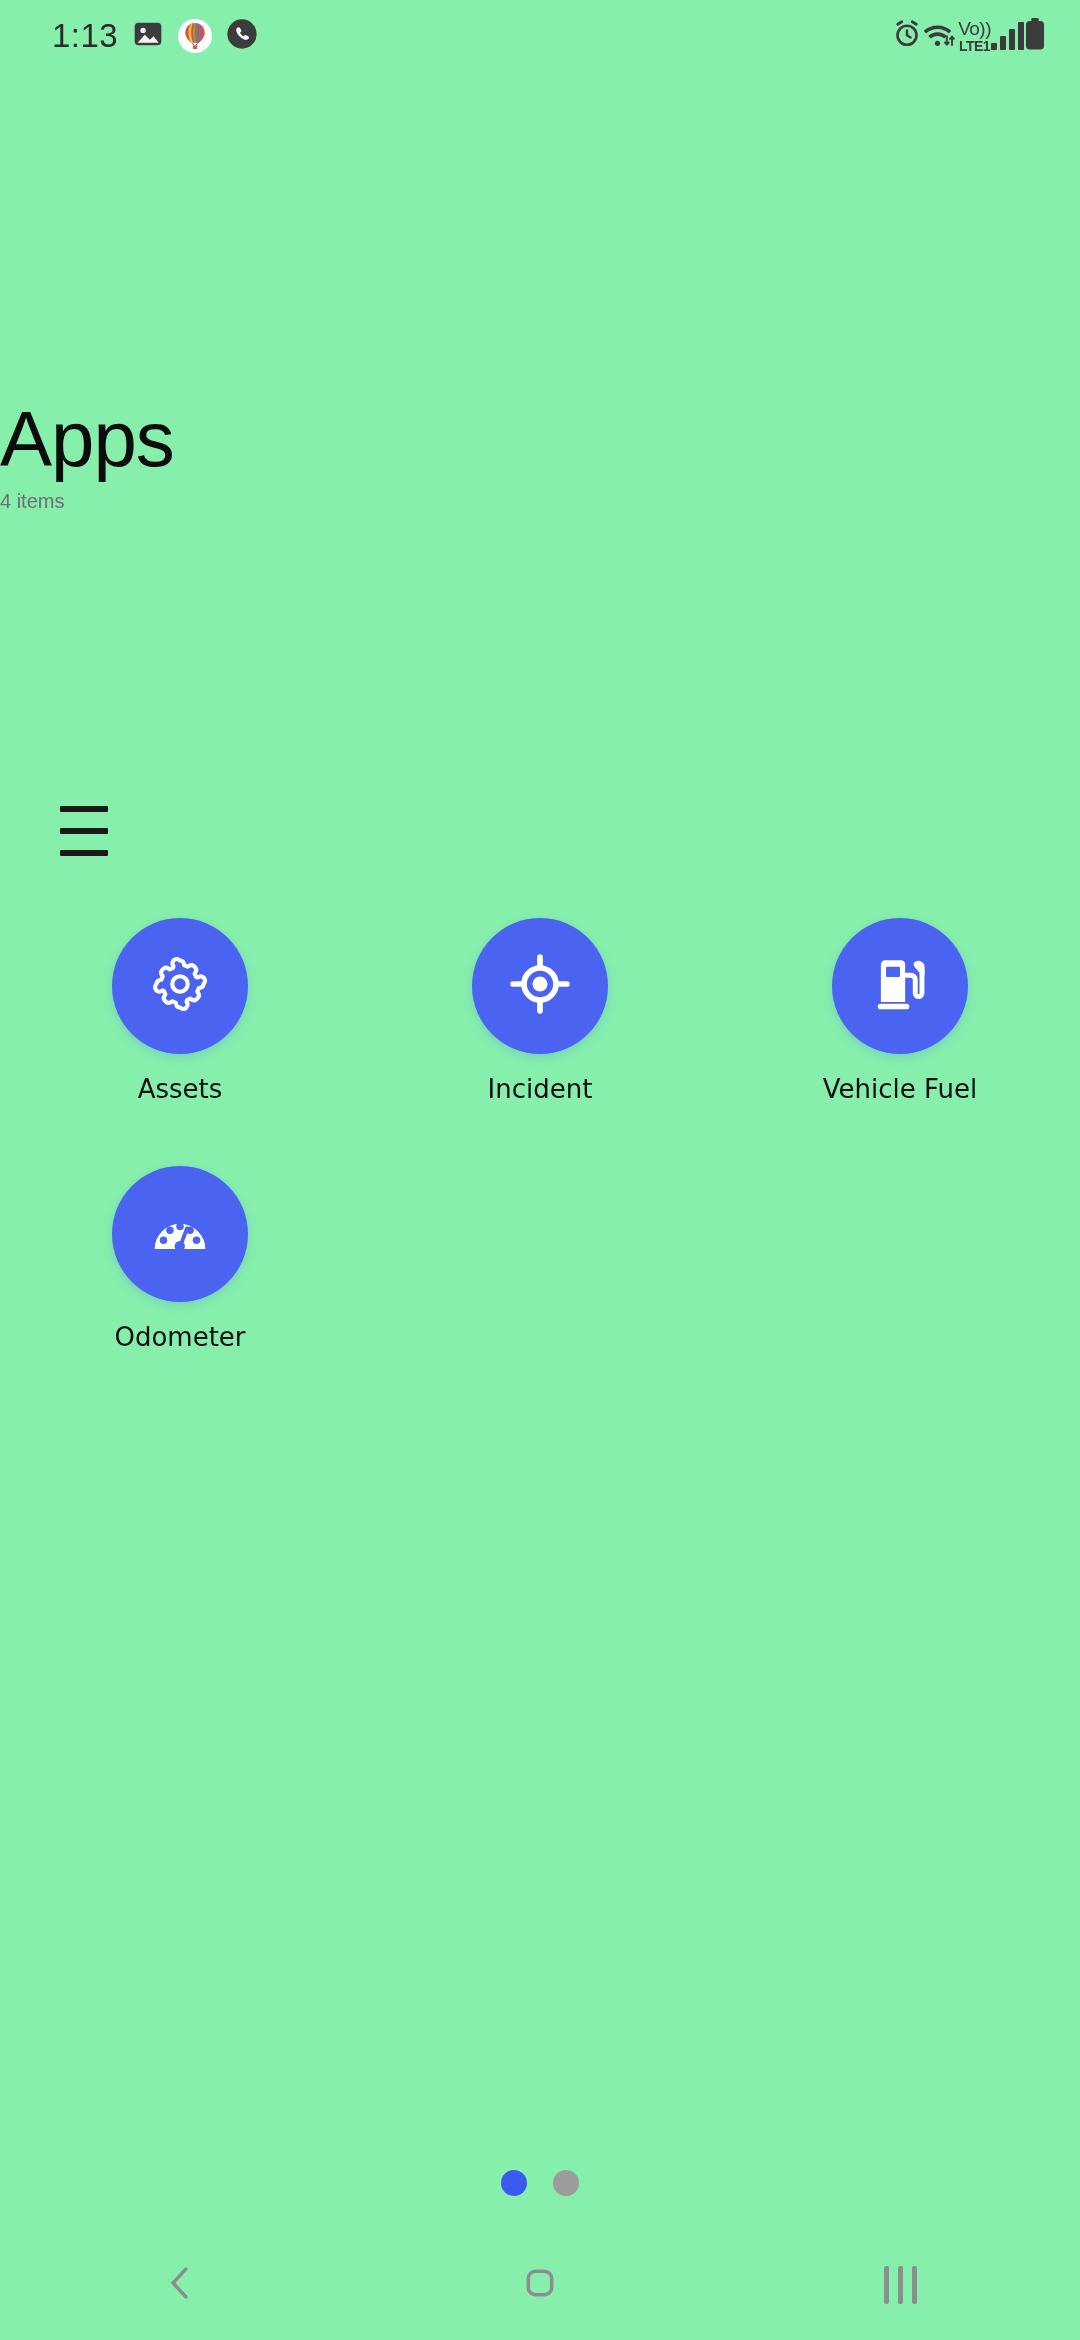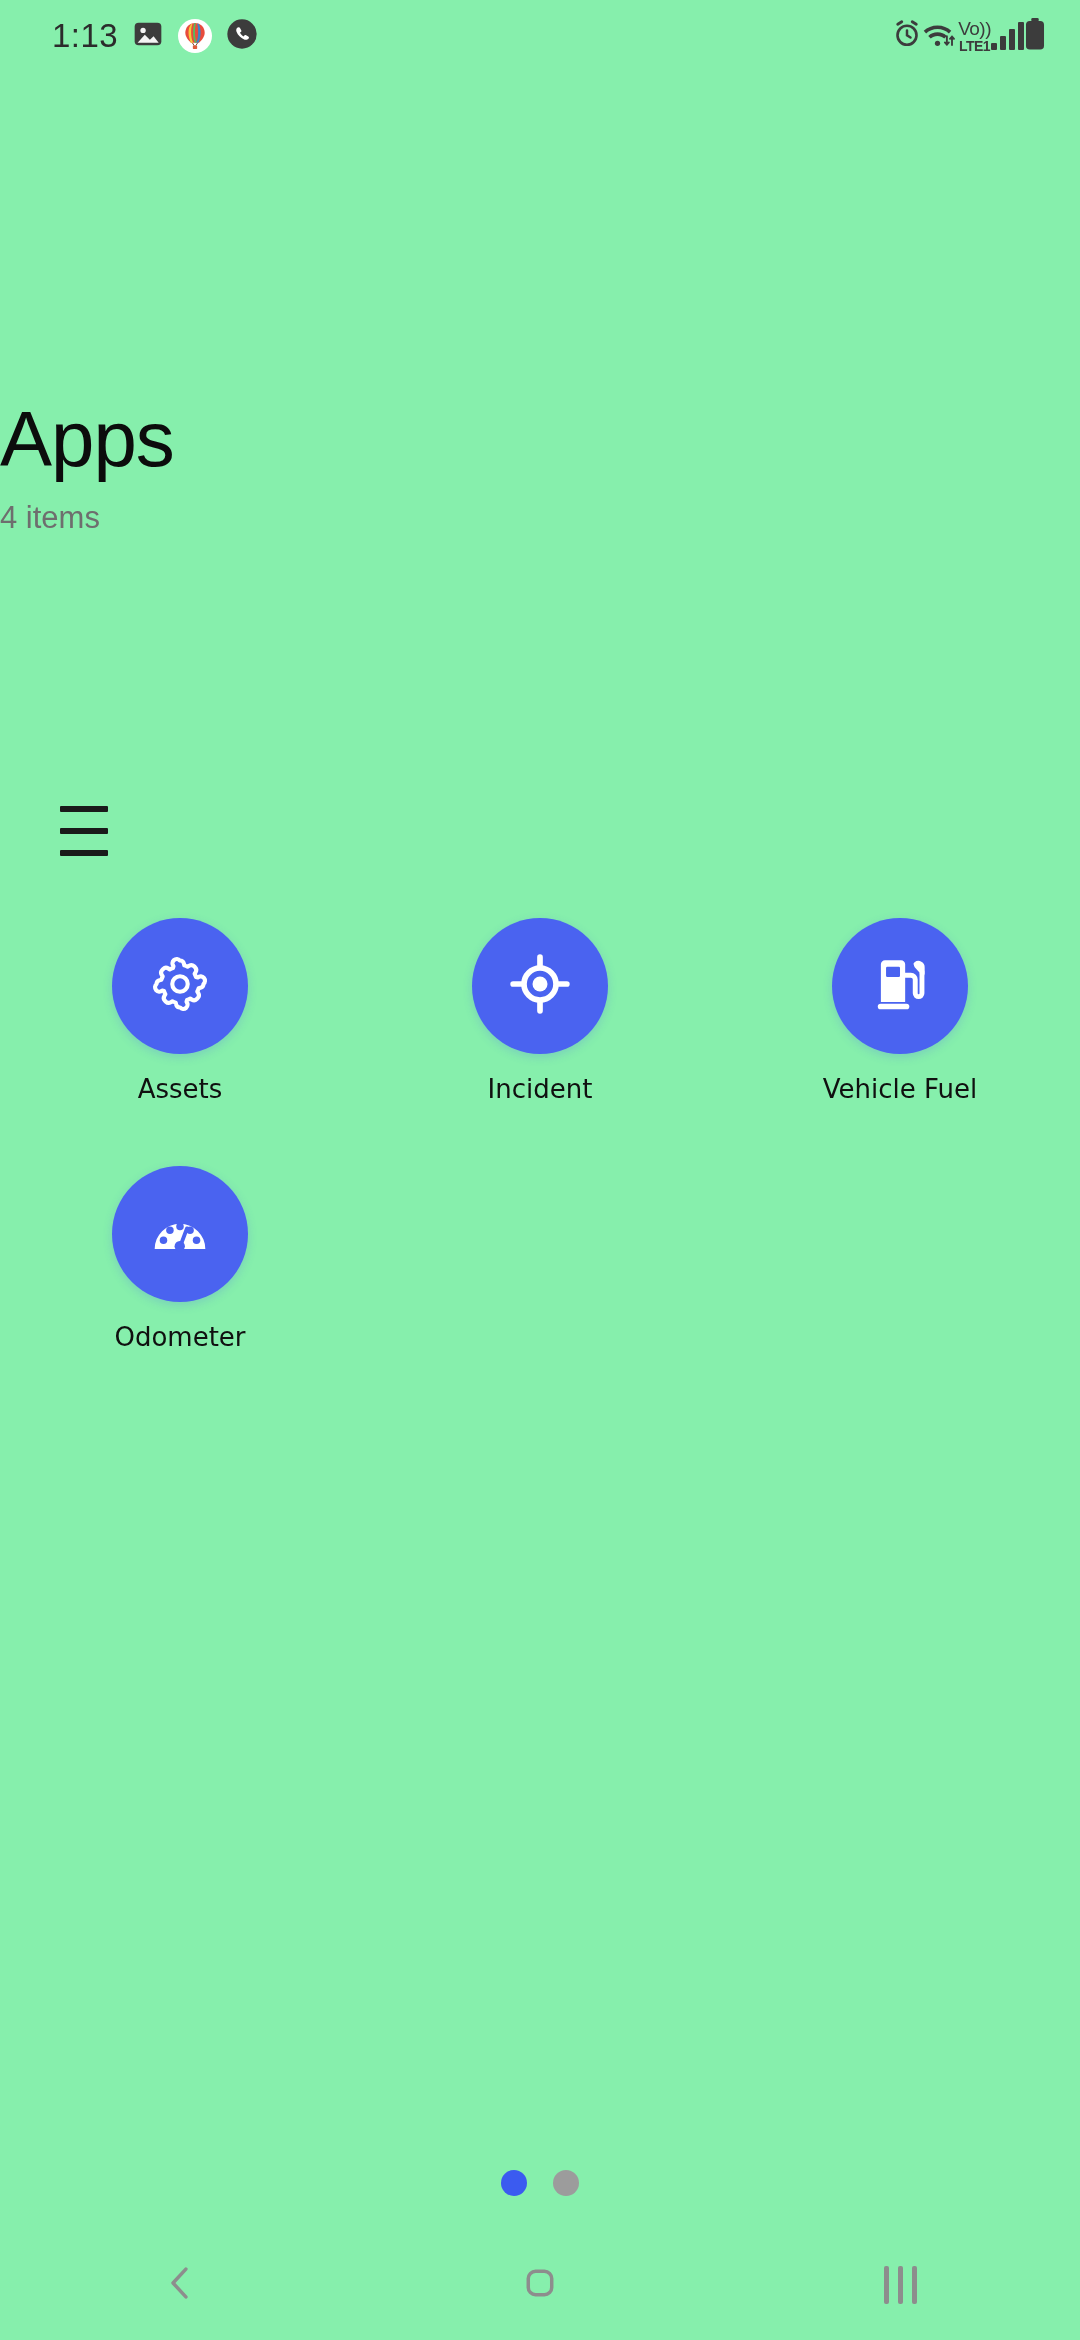--- a/index.html
+++ b/index.html
@@ -34,21 +34,21 @@
   .bars { display:flex; align-items:flex-end; gap:3px; height:28px; }
   .bars i { display:block; width:6px; background:#3c3c3c; border-radius:1px; }
   .bars i:nth-child(1){ height:7px; }
   .bars i:nth-child(2){ height:14px; }
   .bars i:nth-child(3){ height:21px; }
   .bars i:nth-child(4){ height:28px; }
 
   
   .header { position:absolute; top:400px; left:0; width:1080px; text-align:left; }
   .page-title { font-size:78px; color:#0c0c0c; font-weight:400; line-height:1.0; letter-spacing:-1px; }
-  .page-sub { font-size:31px; color:#6e6e6e; margin-top:22px; }
+  .page-sub { font-size:20px; color:#6e6e6e; margin-top:12px; }
 
   
   .hamburger {
     position:absolute; left:60px; top:806px;
     width:48px; height:50px;
     display:flex; flex-direction:column; justify-content:space-between;
     cursor:pointer;
   }
   .hamburger span { display:block; height:6px; width:48px; background:#1a1a1a; border-radius:1px; }
 

